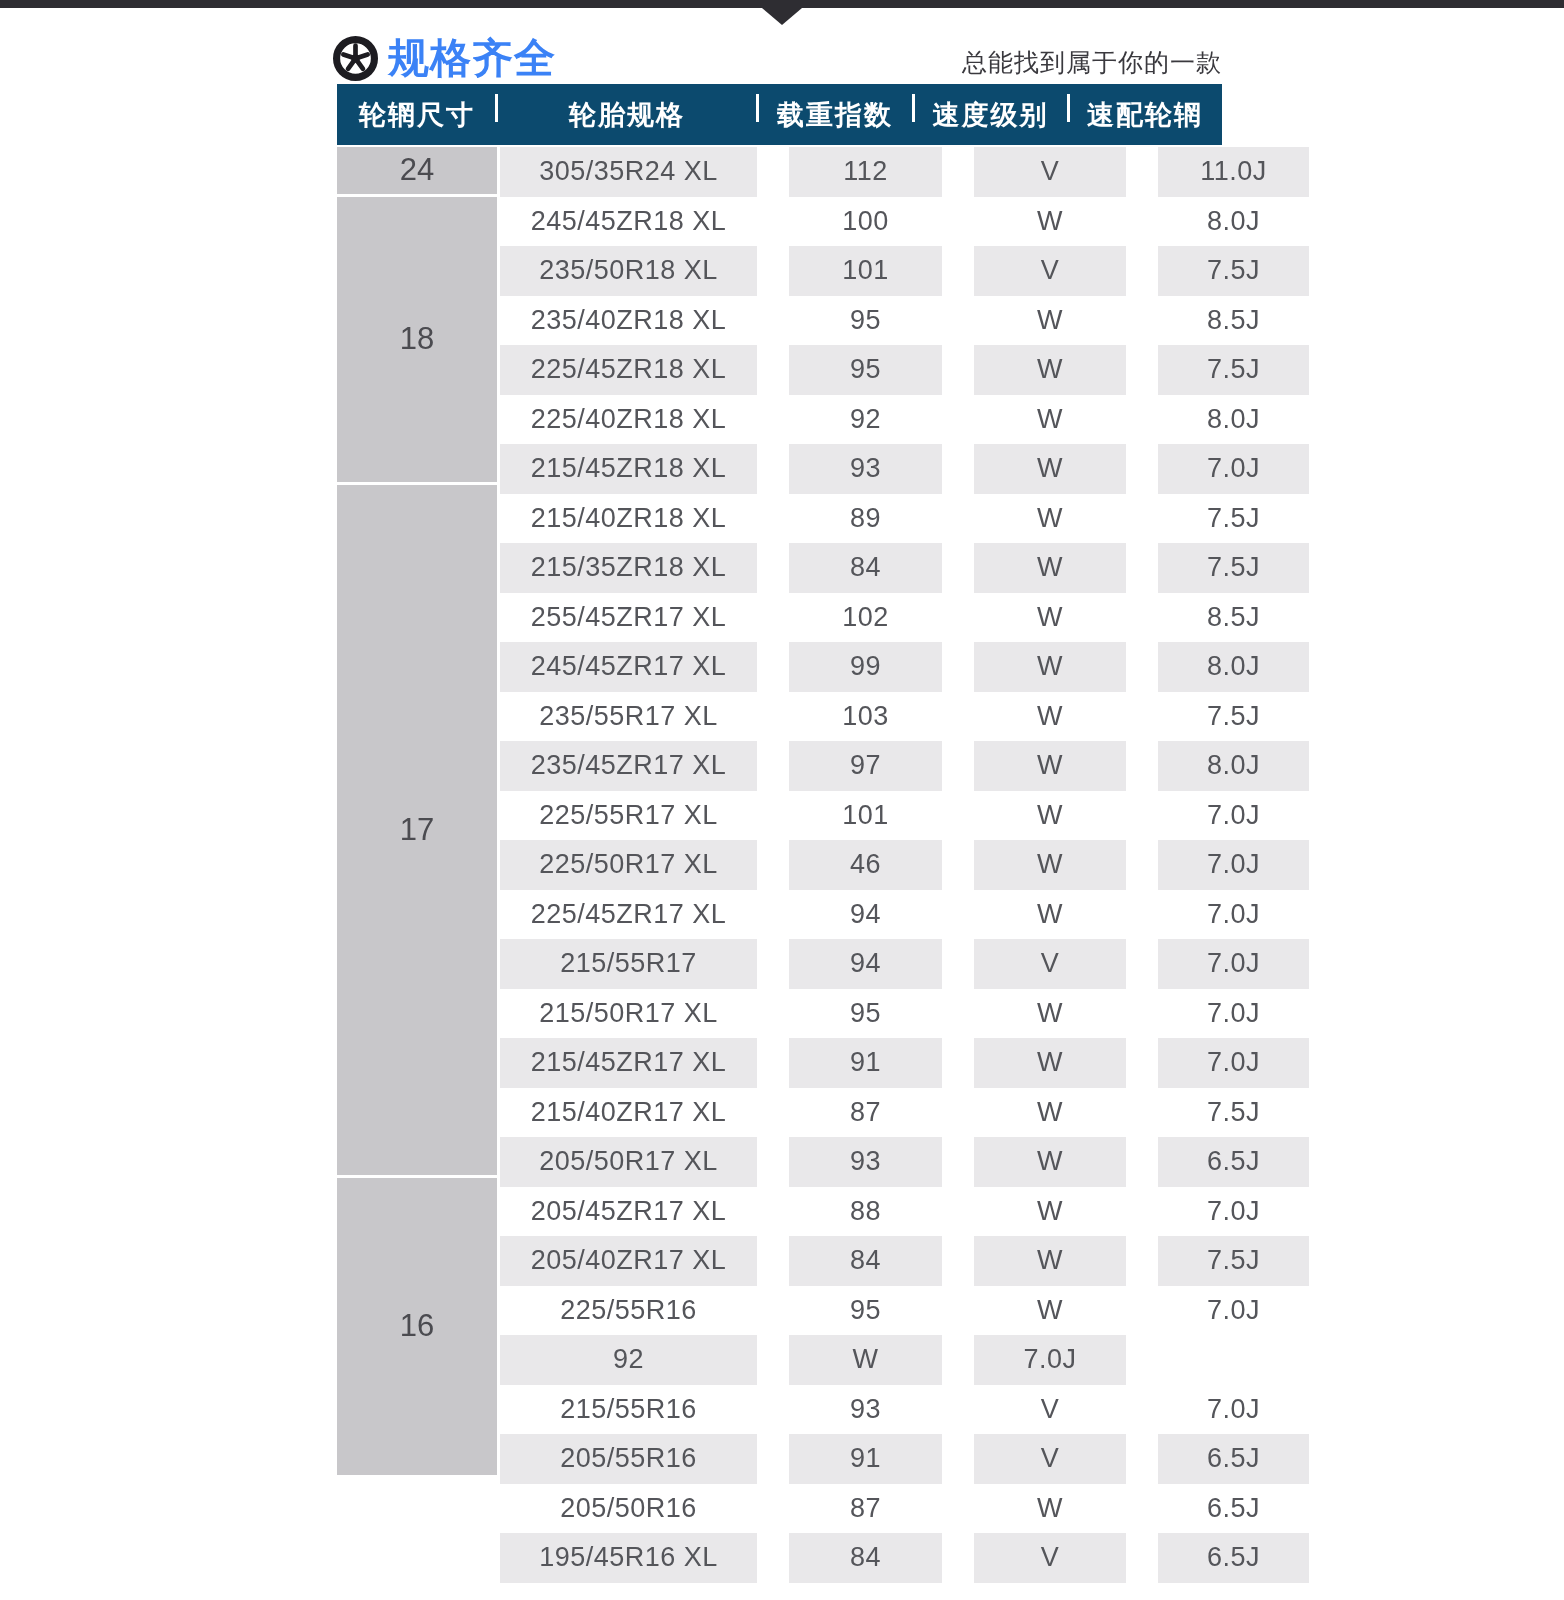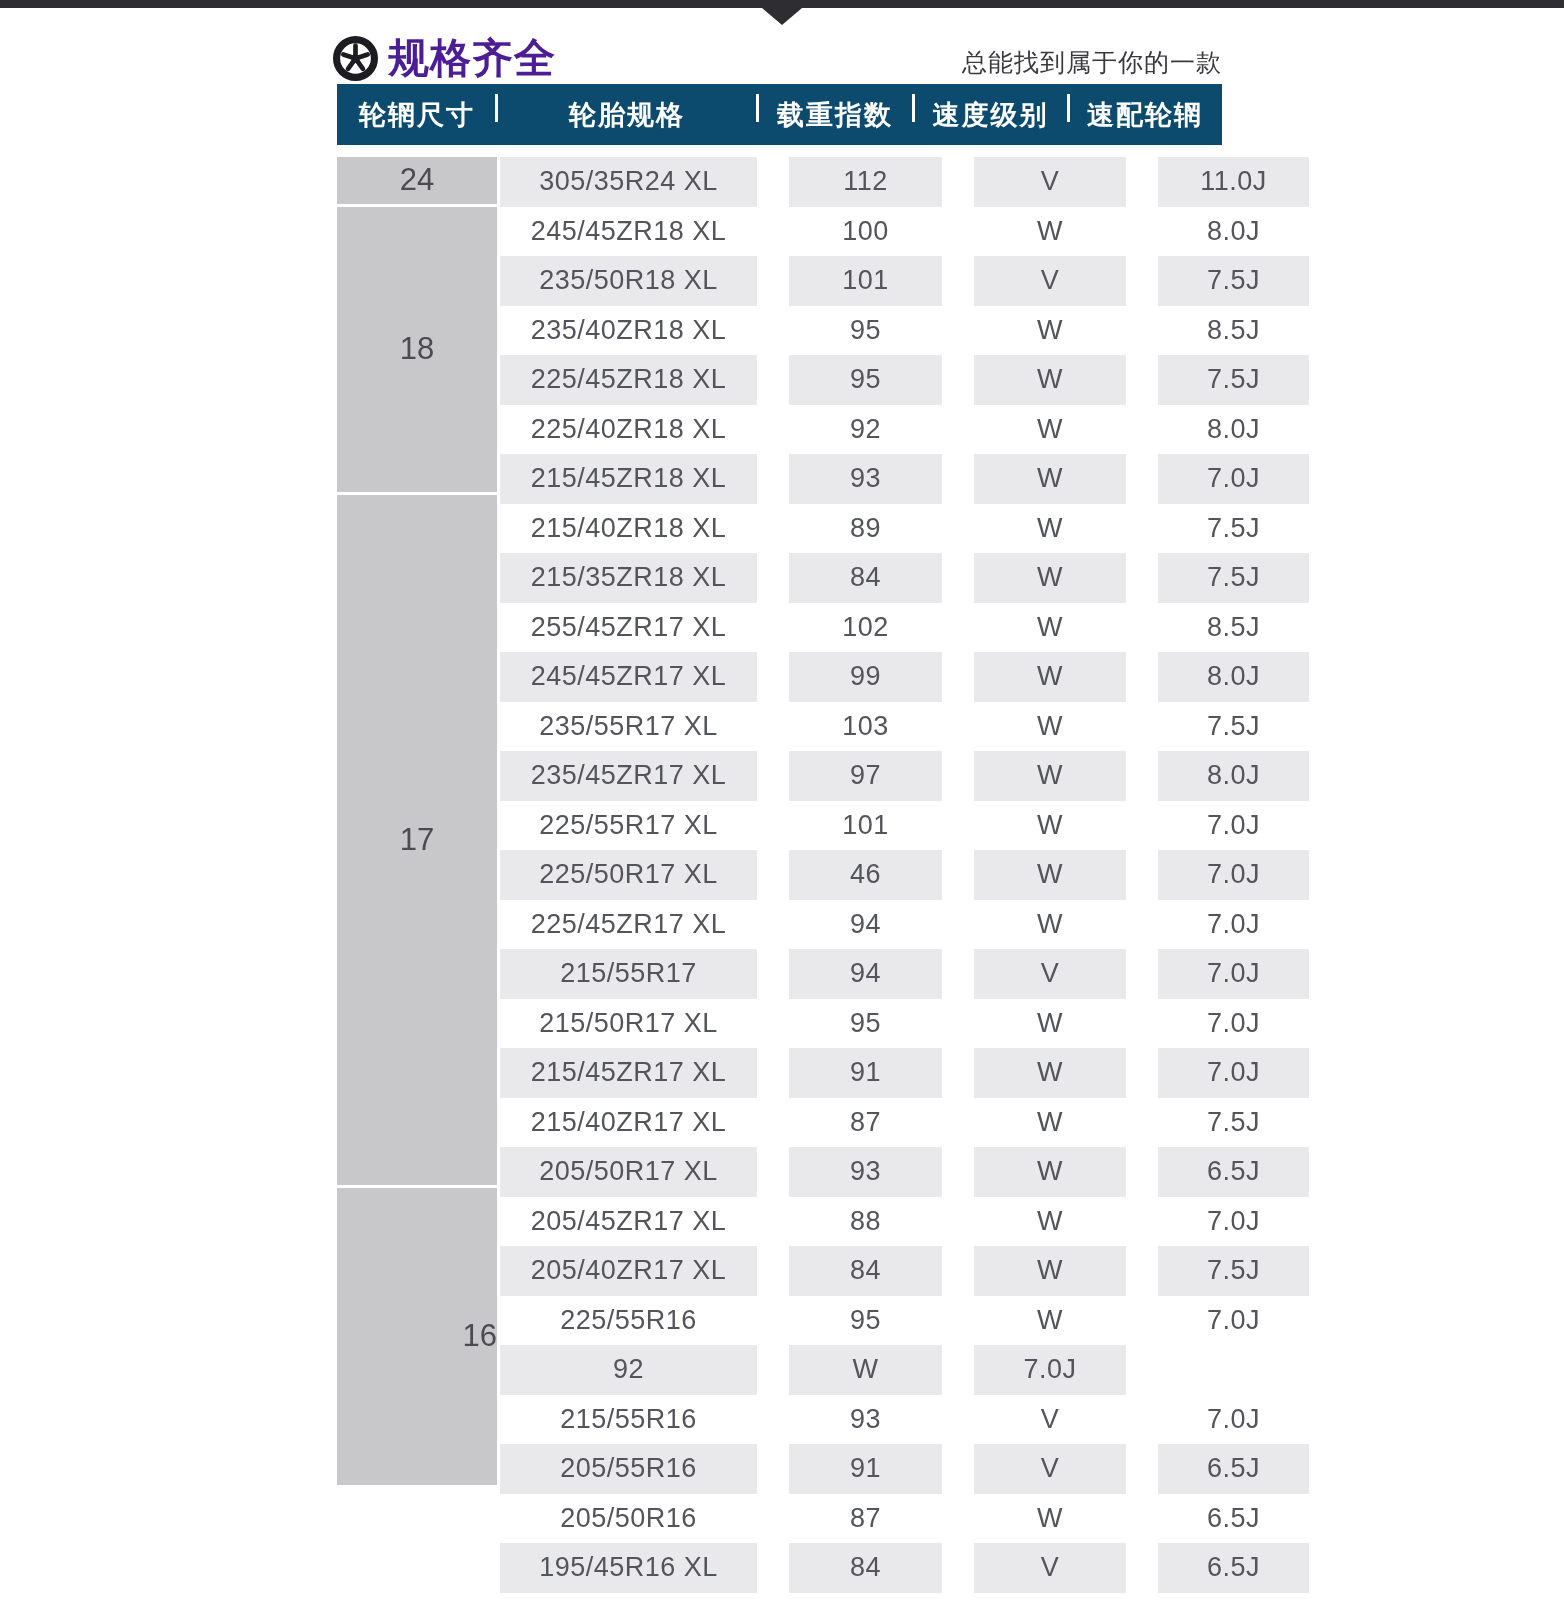--- a/index.html
+++ b/index.html
@@ -14,39 +14,39 @@
   .top-bar{position:absolute;left:0;top:0;width:1564px;height:8px;background:#2e2d32;}
   .notch{
     position:absolute;left:762px;top:8px;width:0;height:0;
     border-left:20px solid transparent;border-right:20px solid transparent;
     border-top:17px solid #2e2d32;
   }
   
   .wheel-icon{position:absolute;left:333px;top:36px;width:45px;height:45px;}
   .page-title{
     position:absolute;left:388px;top:33px;height:50px;line-height:50px;
-    font-size:41px;font-weight:700;color:#4c1d95;letter-spacing:1px;
+    font-size:41px;font-weight:700;color:#3b82f6;letter-spacing:1px;
   }
   .page-subtitle{
     position:absolute;right:342px;top:46px;height:32px;line-height:32px;
     font-size:25px;font-weight:400;color:#3a393e;letter-spacing:1px;
   }
   
   .spec-table{position:absolute;left:337px;top:84px;width:885px;}
   .header-row{
     position:relative;height:61px;background:#0c4a6e;
     display:grid;grid-template-columns:160px 260px 156px 155px 154px;
   }
   .header-cell{
     display:flex;align-items:center;justify-content:center;
     color:#ffffff;font-size:27px;font-weight:700;letter-spacing:2px;
   }
   .header-divider{position:absolute;top:10px;width:3px;height:28px;background:#ffffff;}
   .hd1{left:158px}.hd2{left:419px}.hd3{left:575px}.hd4{left:730px}
-  .table-body{display:flex;margin-top:12px;background:#ffffff;}
+  .table-body{display:flex;margin-top:2px;background:#ffffff;}
   .rim-size-column{
     width:160px;display:flex;flex-direction:column;gap:3px;background:#ffffff;
   }
   .group-cell{
     background:#c8c7ca;display:flex;align-items:center;justify-content:center;
     font-size:31px;color:#4b4b50;font-weight:400;
   }
   .table-rows{width:722px;margin-left:3px;}
   .row{
     height:49.5px;background:#ffffff;
@@ -100,21 +100,21 @@
       <div class="rim-size-column">
           <div class="group-cell" style="height: 46.5px;">
             <span>24</span>
           </div>
           <div class="group-cell" style="height: 285px;">
             <span>18</span>
           </div>
           <div class="group-cell" style="height: 690px;">
             <span>17</span>
           </div>
-          <div class="group-cell" style="height: 297px; justify-content: flex-end;">
+          <div class="group-cell" style="height: 297px;">
             <span>16</span>
           </div>
         </div>
       <div class="table-rows">
           <div class="row gray">
     <div class="cell">305/35R24 XL</div>
     <div class="cell">112</div>
     <div class="cell">V</div>
     <div class="cell">11.0J</div>
   </div>

